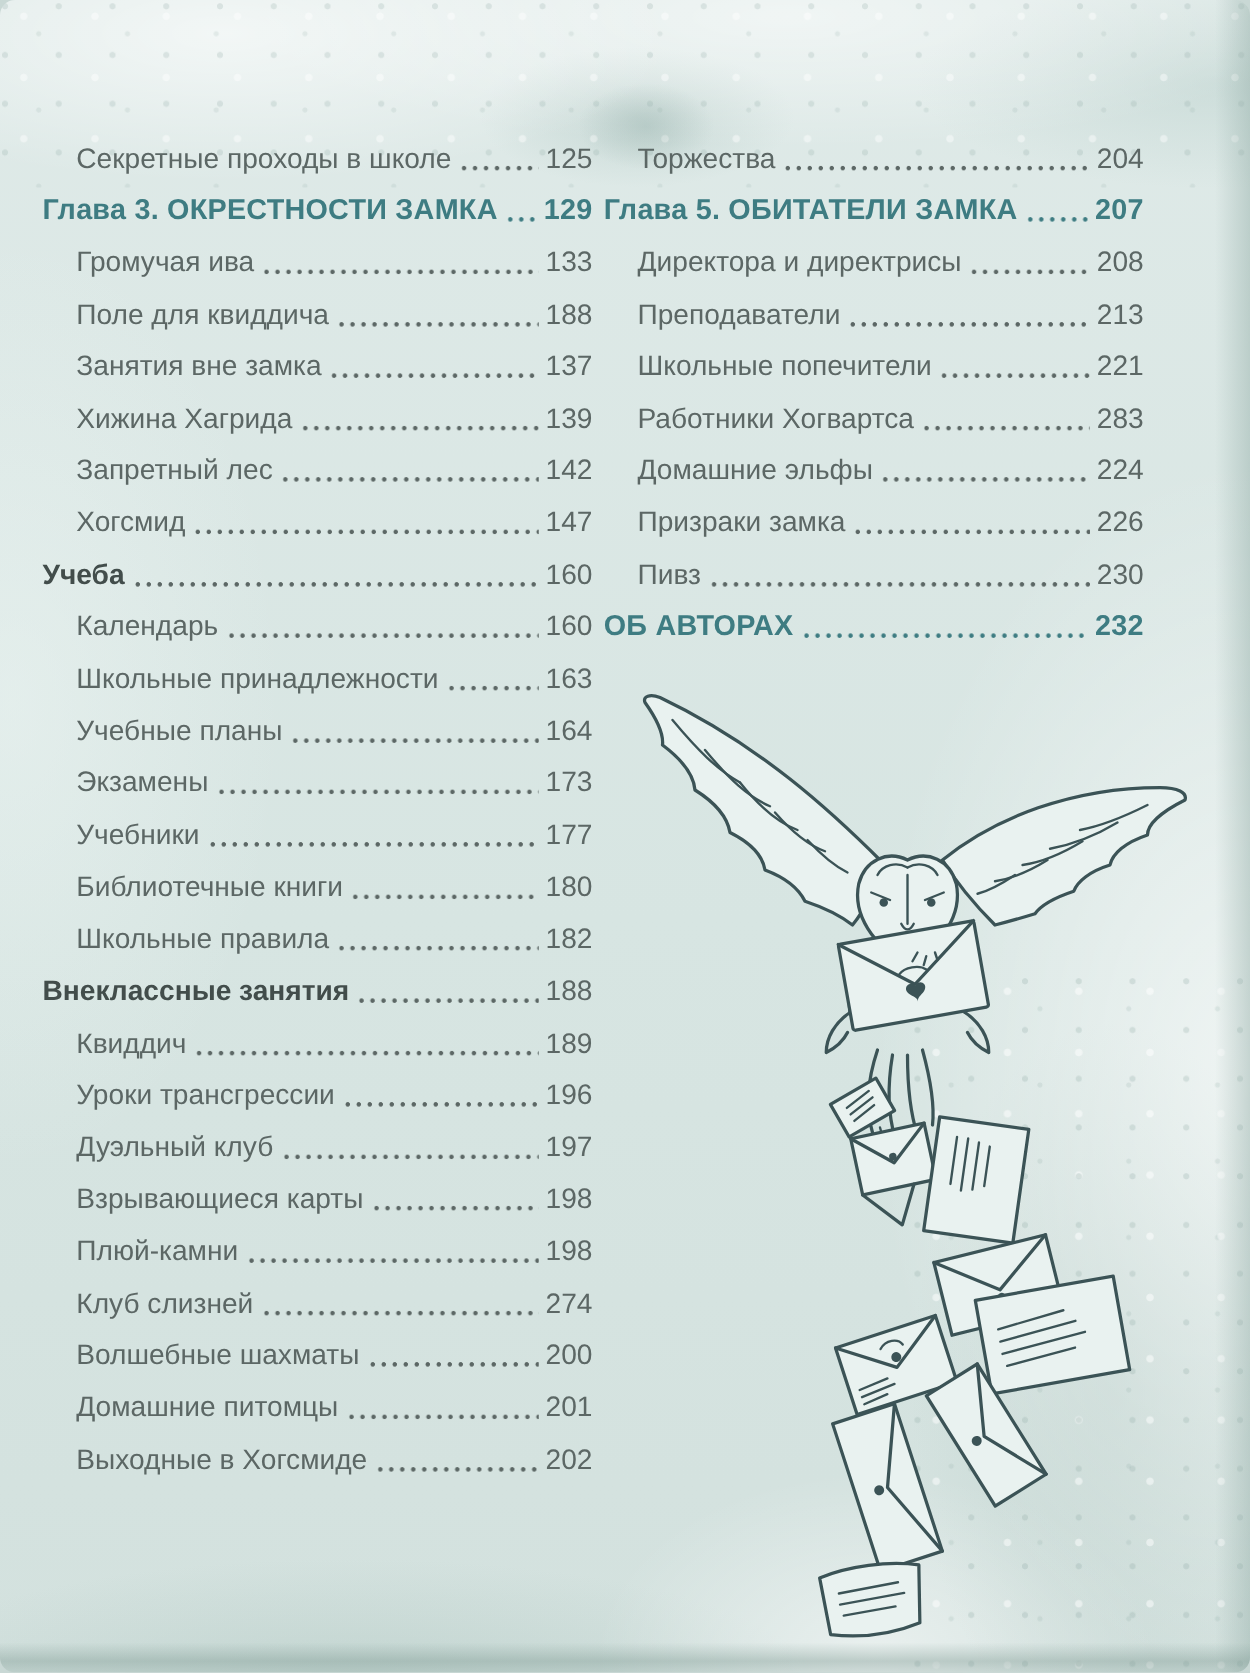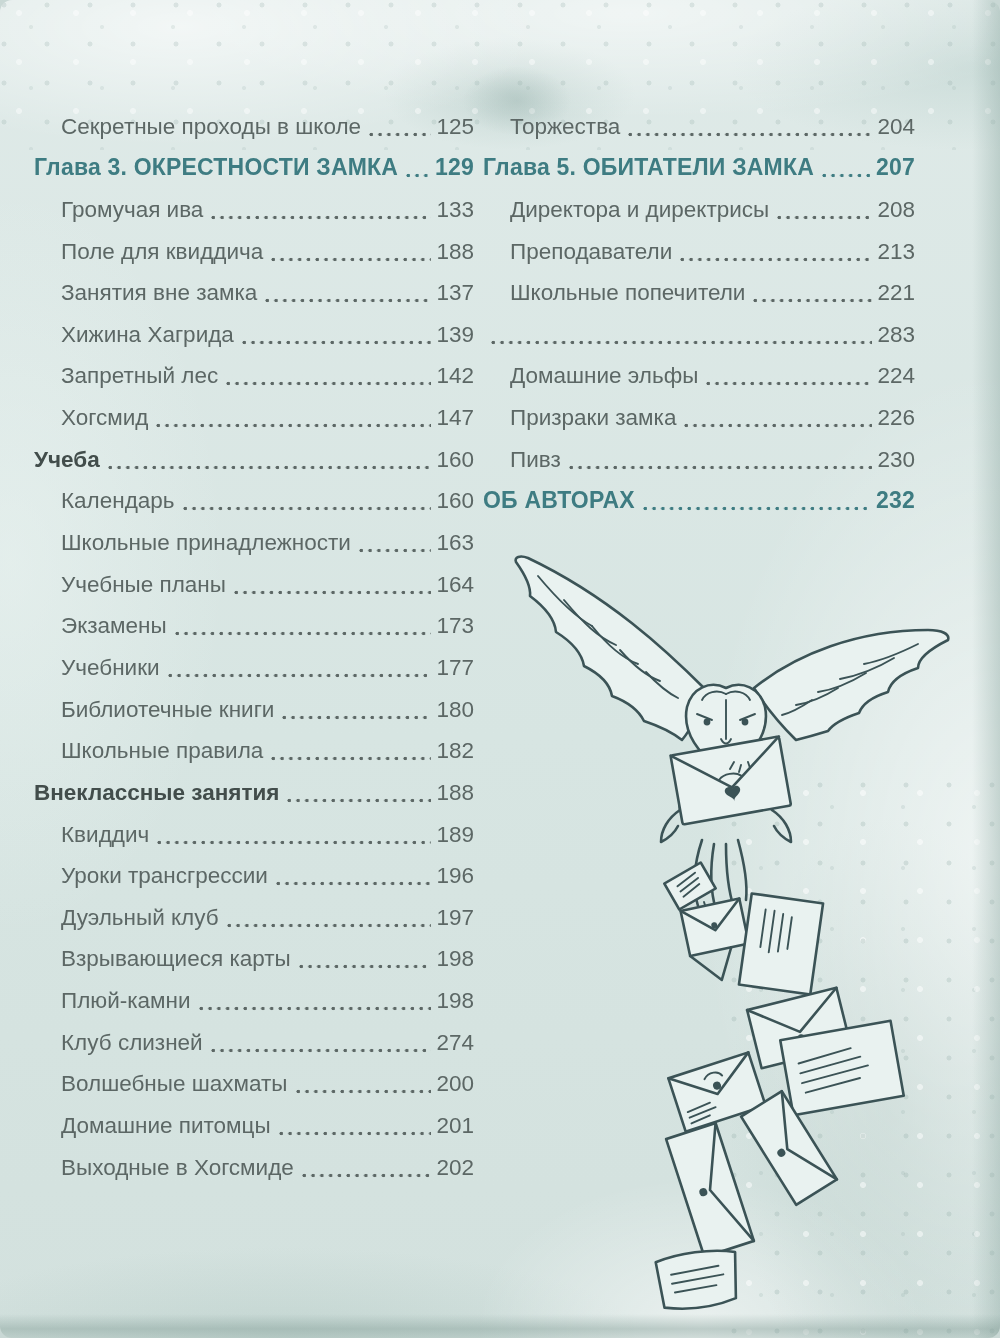--- a/index.html
+++ b/index.html
@@ -218,20 +218,21 @@
         <span class="t">Преподаватели</span>
         <span class="dots"></span>
         <span class="p">213</span>
       </div>
       <div class="toc-row sub">
         <span class="t">Школьные попечители</span>
         <span class="dots"></span>
         <span class="p">221</span>
       </div>
       <div class="toc-row sub">
+        <span class="t">Работники Хогвартса</span>
         <span class="dots"></span>
         <span class="p">283</span>
       </div>
       <div class="toc-row sub">
         <span class="t">Домашние эльфы</span>
         <span class="dots"></span>
         <span class="p">224</span>
       </div>
       <div class="toc-row sub">
         <span class="t">Призраки замка</span>

